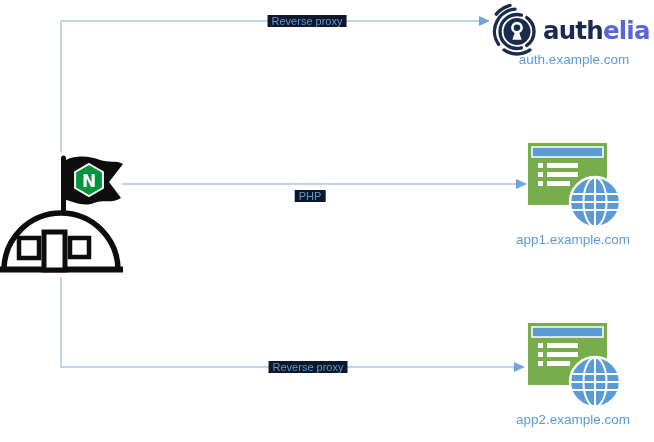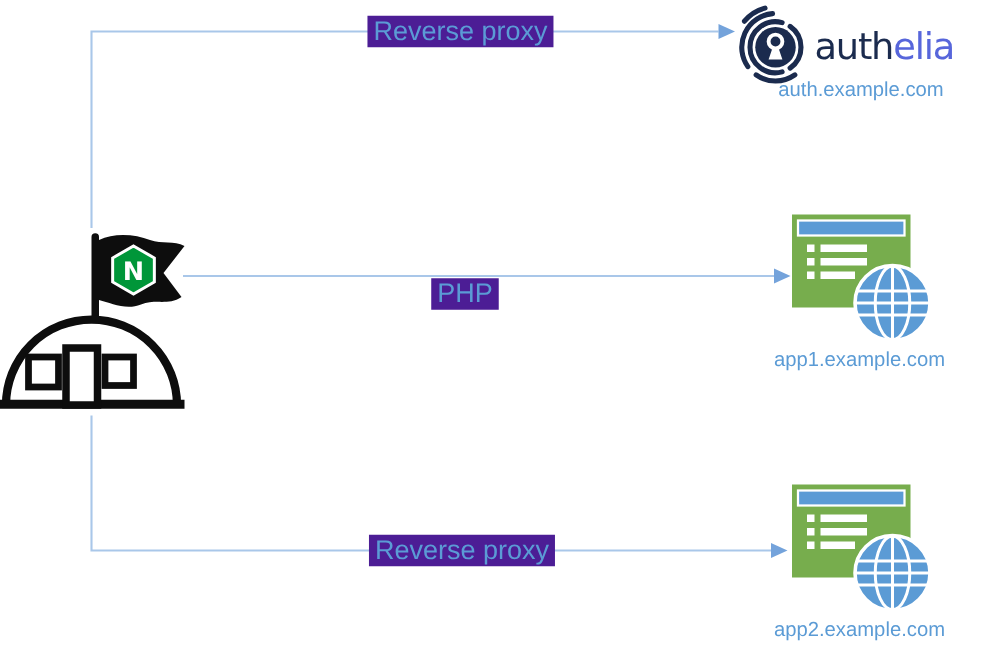--- a/index.html
+++ b/index.html
@@ -5,41 +5,41 @@
   html,body{margin:0;padding:0;background:#fff;}
   .canvas{
     position:relative;width:654px;height:442px;background:#fff;overflow:hidden;
     font-family:"Liberation Sans",sans-serif;
   }
   .connectors{position:absolute;left:0;top:0;width:654px;height:442px;}
   .connector{stroke:var(--line,#A9C7E9);stroke-width:1.4;fill:none;}
   .arrowhead{fill:var(--arrow,#74A3DB);stroke:none;}
   .edge-label{
     position:absolute;transform:translate(-50%,-50%);
-    background:#4c1d95;padding:0 4px;white-space:nowrap;
-    font-size:18px;color:var(--edge-label,#5B9BD5);
+    background:#0f172a;padding:0 4px;white-space:nowrap;
+    font-size:11px;color:var(--edge-label,#5B9BD5);
   }
   .domain-label{
     position:absolute;width:180px;transform:translateX(-50%);
     text-align:center;font-size:13.5px;color:var(--domain-label,#5B9BD5);
     white-space:nowrap;
   }
   .node{position:absolute;}
   
   .ink-stroke{stroke:var(--icon-black,#0D0D0D);fill:none;}
   .ink-fill{fill:var(--icon-black,#0D0D0D);}
   .white-fill{fill:#fff;}
   .ngx-hex{fill:var(--nginx-green,#009639);stroke:#fff;stroke-width:2;}
   .ngx-letter{fill:#fff;font-family:"DejaVu Sans",sans-serif;font-weight:bold;font-size:17px;}
   
   .navy-stroke{stroke:var(--authelia-navy,#1B2B4E);fill:none;stroke-width:3.4;stroke-linecap:round;}
   .navy-fill{fill:var(--authelia-navy,#1B2B4E);}
   .brand{
     position:absolute;left:543px;top:15px;height:31px;line-height:31px;
-    font-family:"DejaVu Sans",sans-serif;font-weight:normal;font-size:24.5px;
+    font-family:"DejaVu Sans",sans-serif;font-weight:bold;font-size:24.5px;
     letter-spacing:-0.8px;white-space:nowrap;
   }
   .brand .pre{color:var(--authelia-navy,#1B2B4E);}
   .brand .suf{color:var(--authelia-accent,#5766DB);}
   
   .green-fill{fill:var(--app-green,#77AD4D);}
   .bar-blue{fill:var(--app-blue,#5B9BD5);stroke:#fff;stroke-width:1.5;}
   .globe-body{fill:var(--app-blue,#5B9BD5);stroke:#fff;stroke-width:2.4;}
   .globe-grid{stroke:#fff;stroke-width:2;fill:none;}
 </style>

